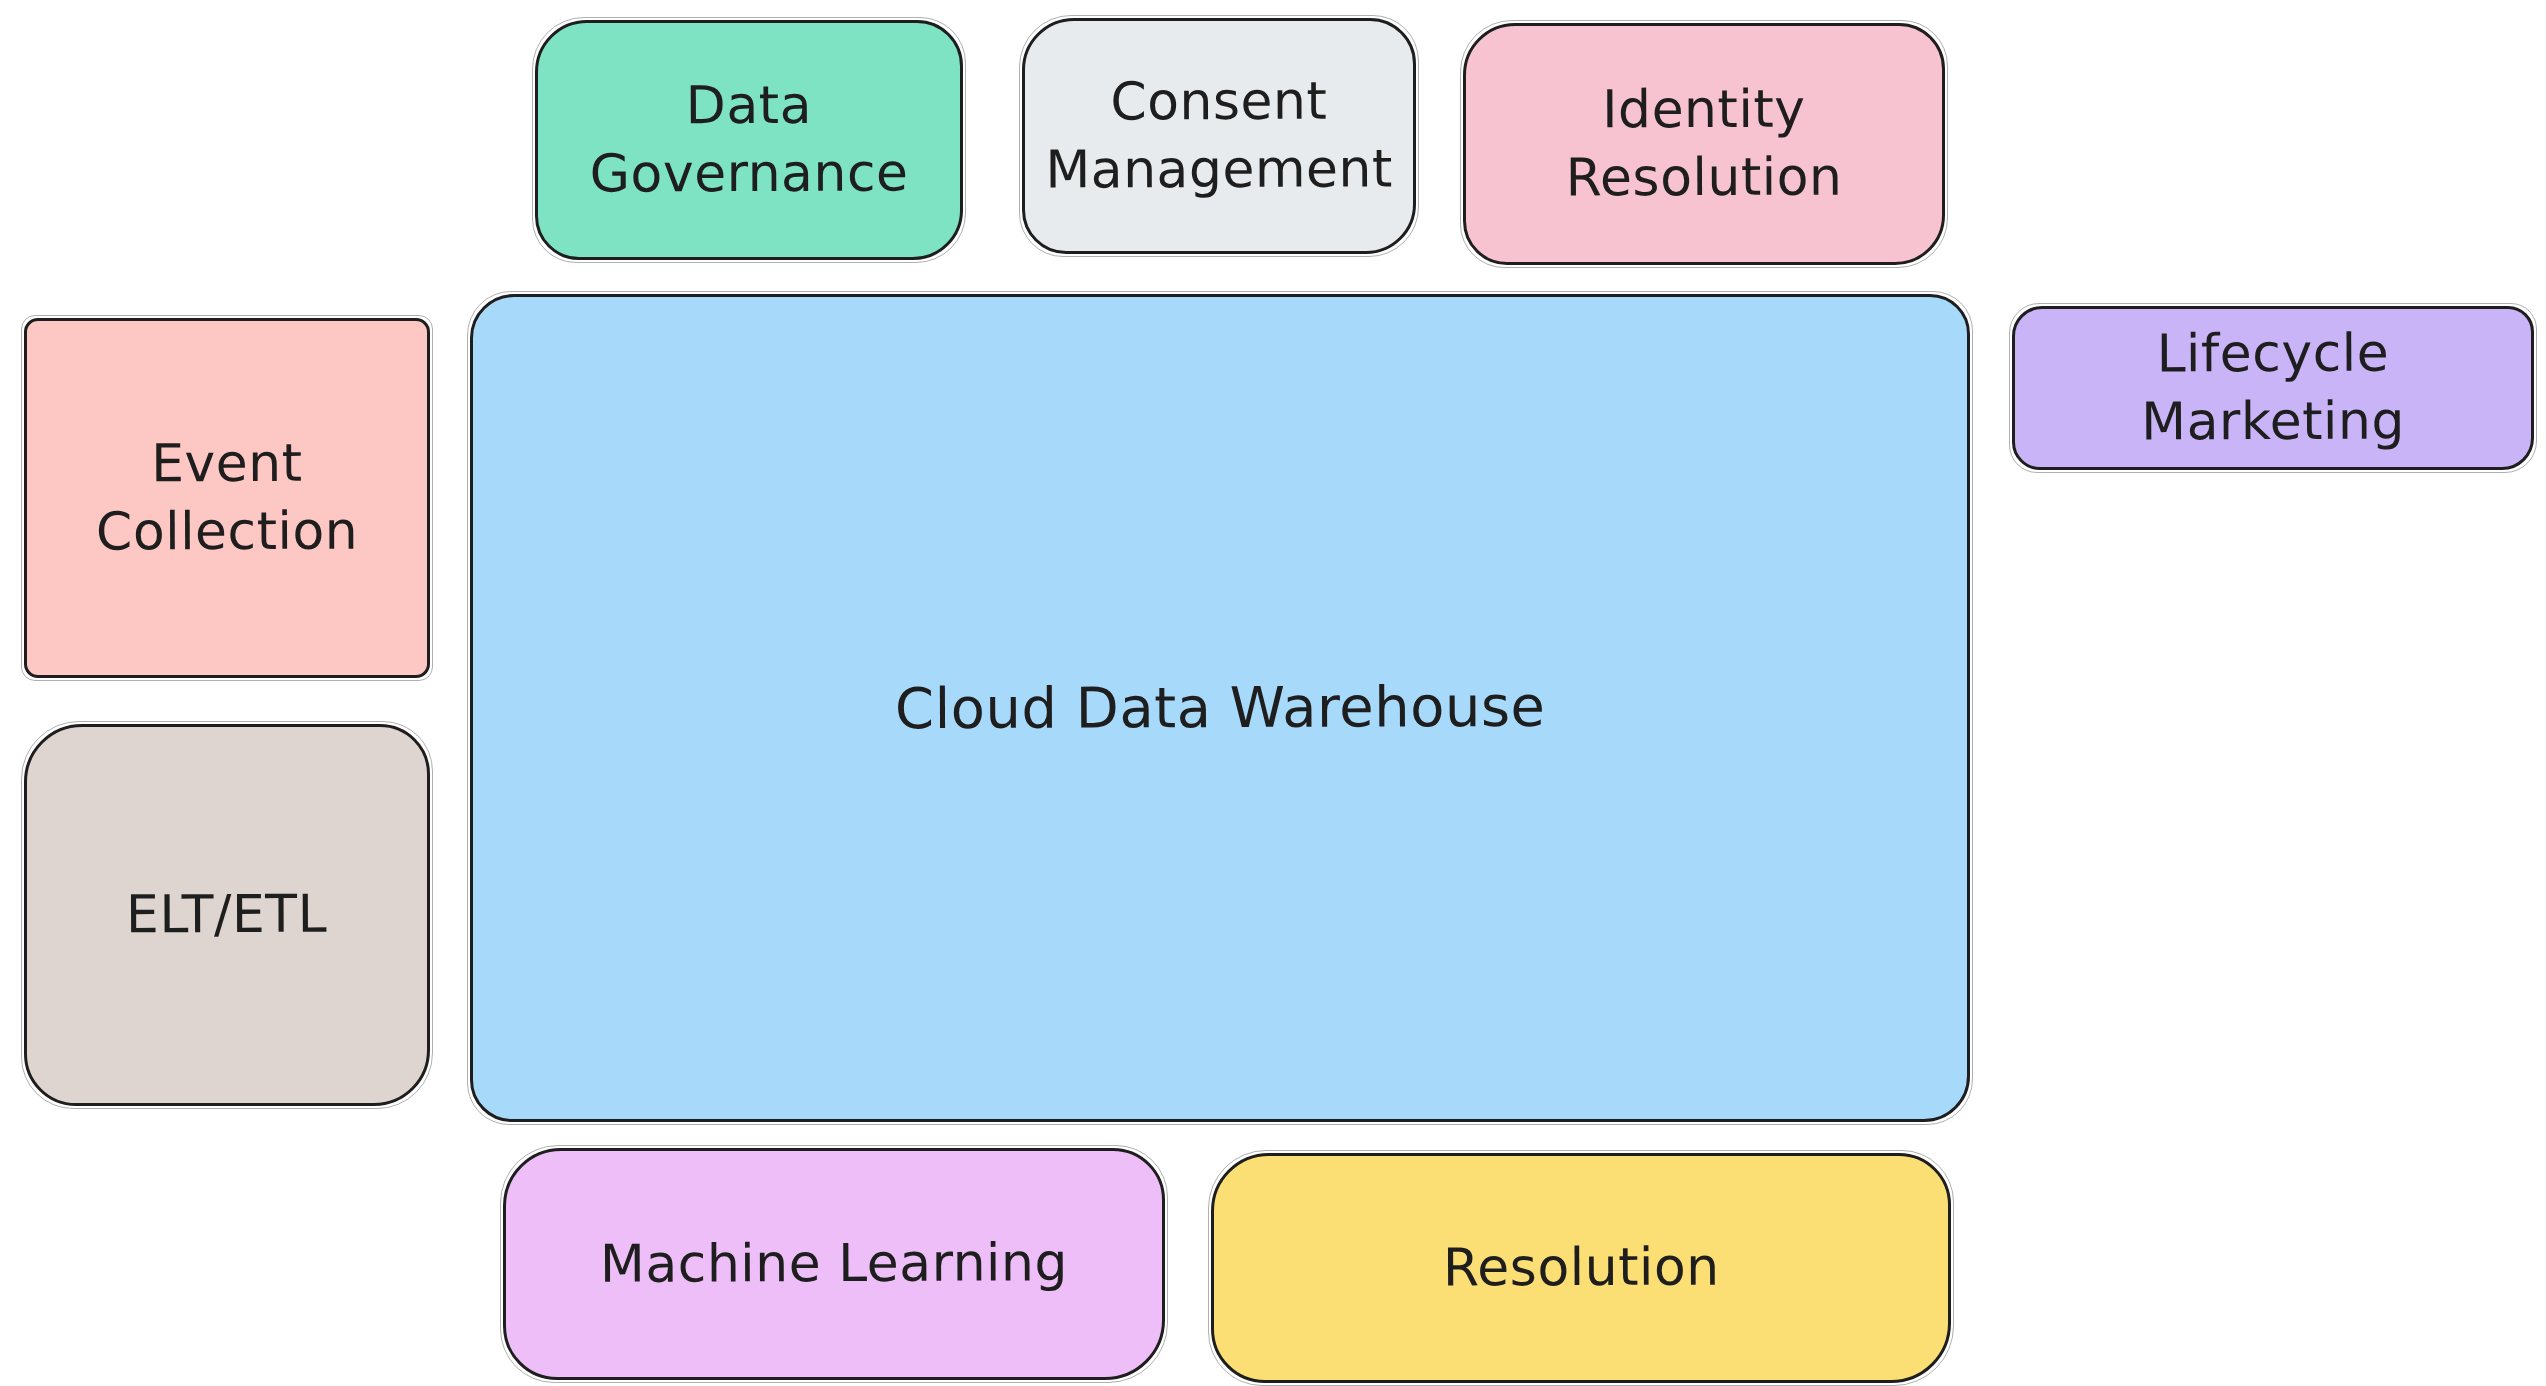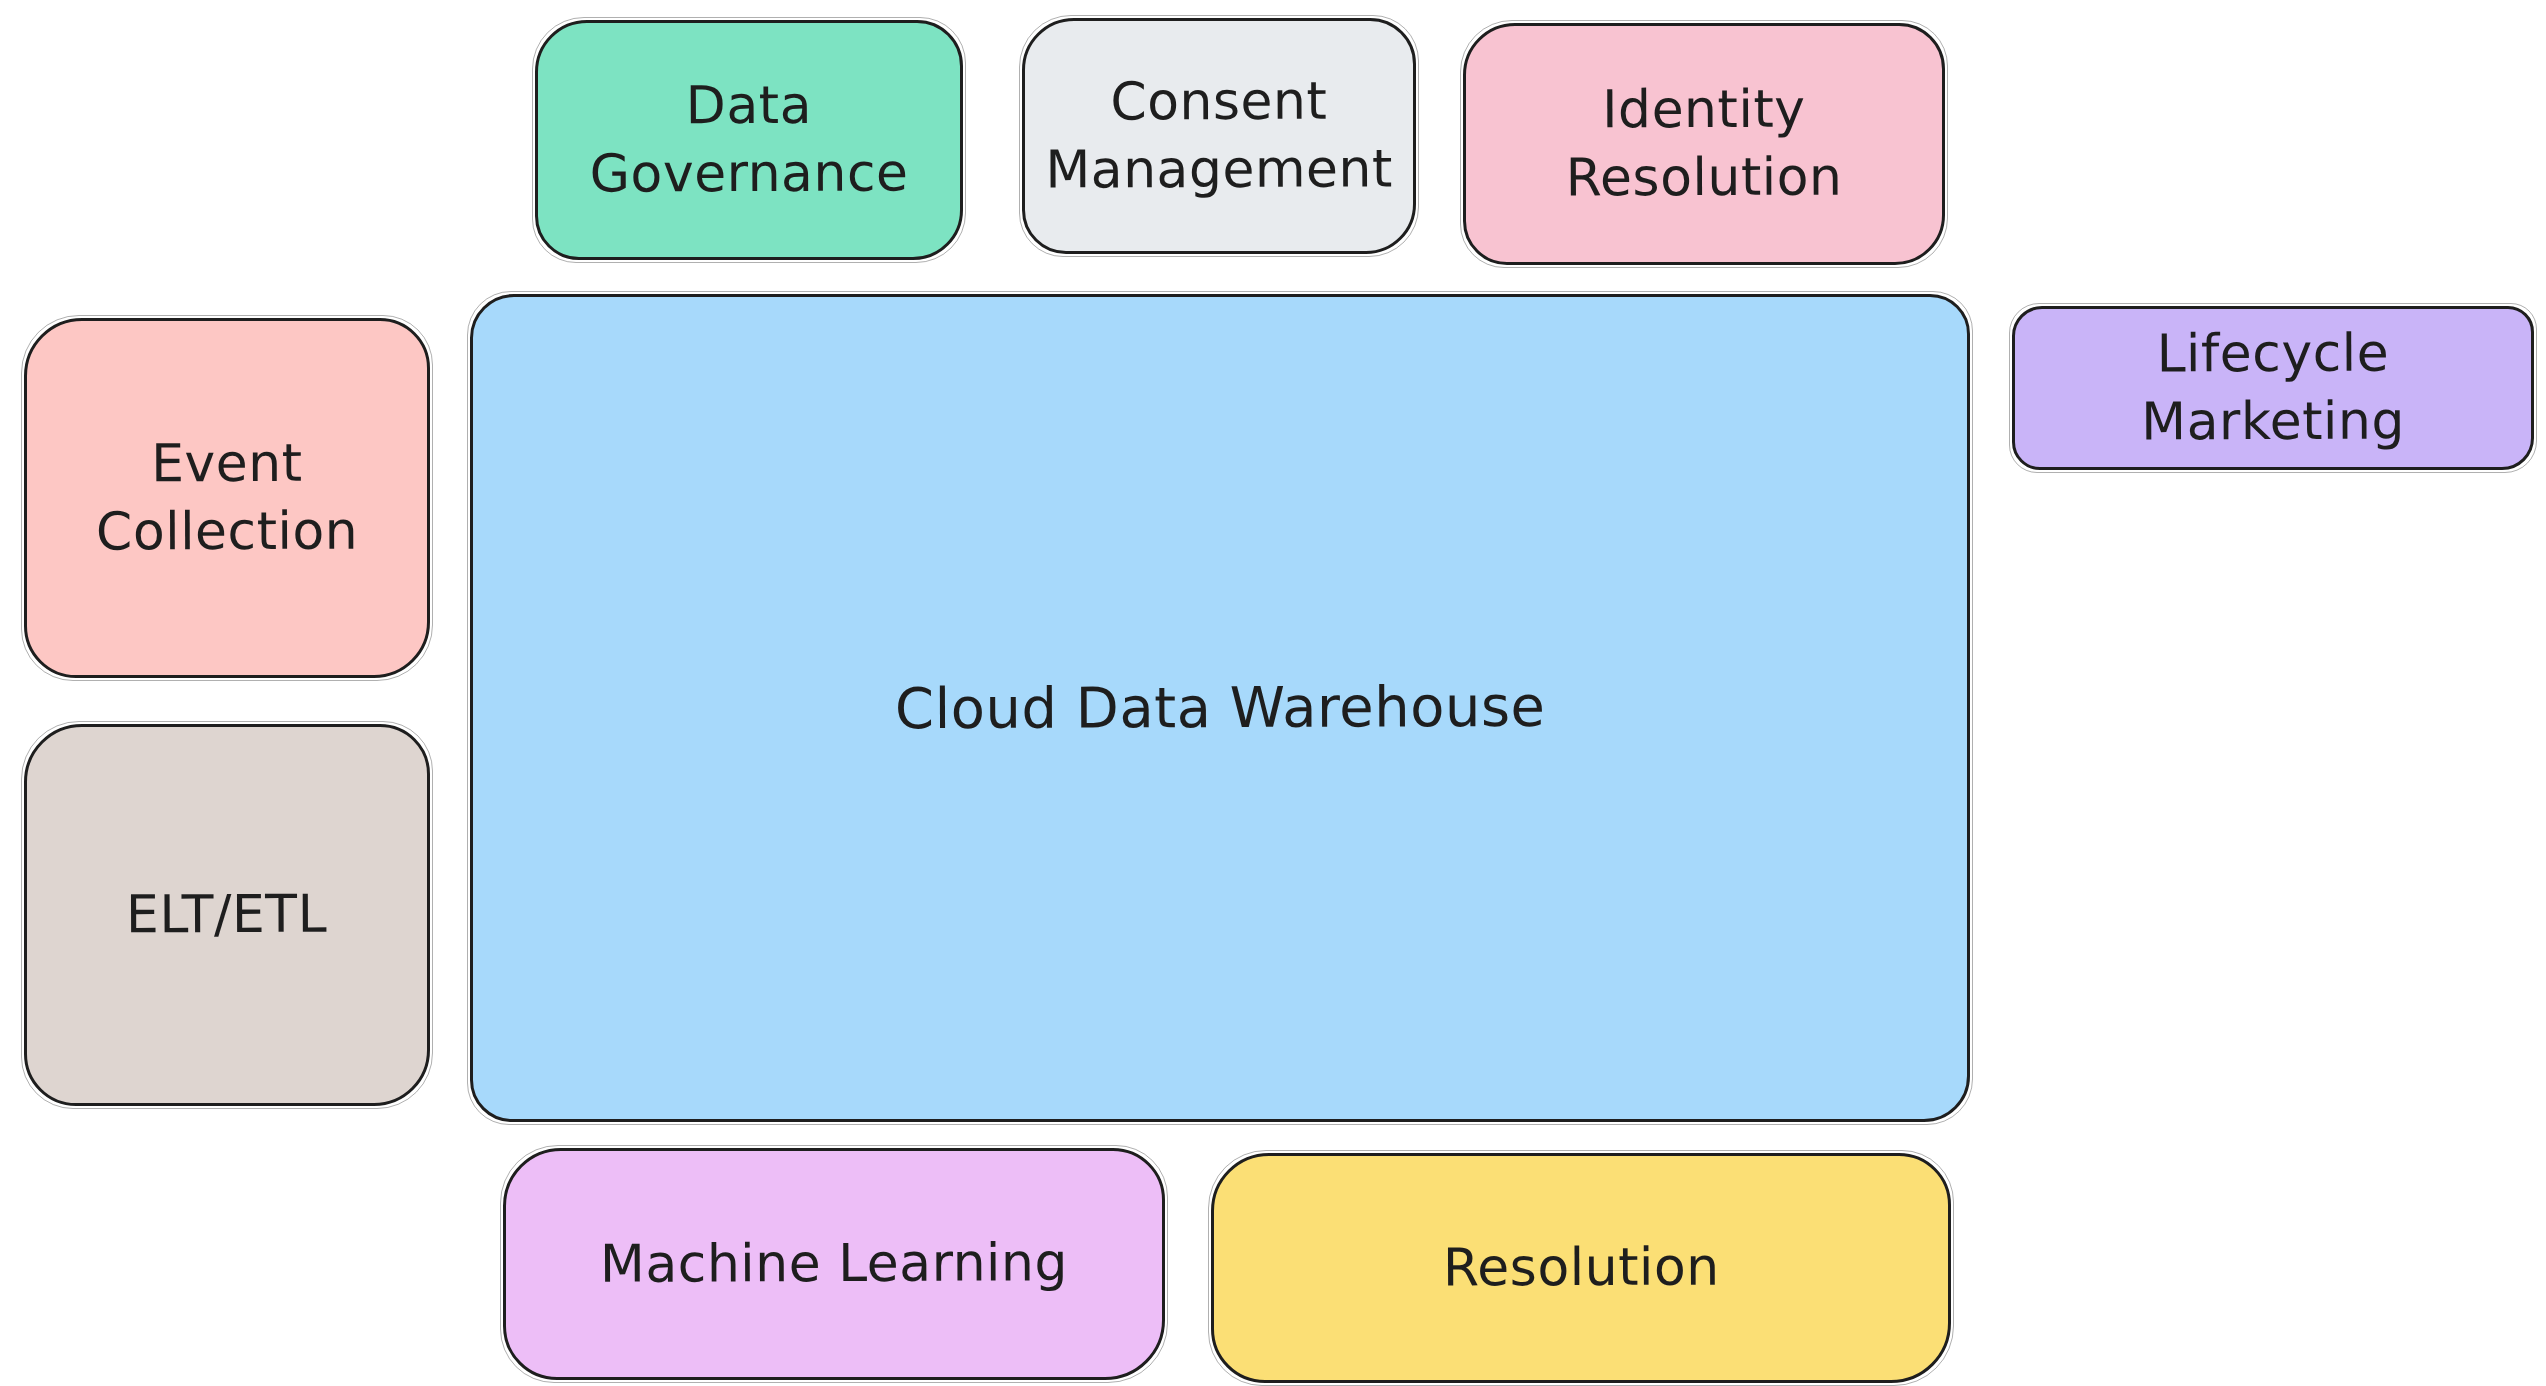--- a/index.html
+++ b/index.html
@@ -59,21 +59,21 @@
   </div>
 
   <div class="node top-box" style="left: 1022px; top: 18px; width: 394px; height: 236px; background-color: rgb(232, 235, 238); justify-content: flex-end;">
     <span class="label">Consent Management</span>
   </div>
 
   <div class="node top-box" style="left: 1463px; top: 23px; width: 482px; height: 242px; background-color: rgb(248, 195, 209);">
     <span class="label">Identity Resolution</span>
   </div>
 
-  <div class="node left-box" style="left: 24px; top: 318px; width: 406px; height: 360px; background-color: rgb(253, 199, 196);">
+  <div class="node left-box" style="left: 24px; top: 318px; width: 406px; height: 360px; background-color: rgb(253, 199, 196); border-radius: 14px;">
     <span class="label">Event Collection</span>
   </div>
 
   <div class="node left-box" style="left: 24px; top: 724px; width: 406px; height: 382px; background-color: rgb(222, 213, 208);">
     <span class="label">ELT/ETL</span>
   </div>
 
   <div class="node center-box" style="left: 470px; top: 294px; width: 1500px; height: 828px; background-color: rgb(167, 217, 251);">
     <span class="label">Cloud Data Warehouse</span>
   </div>

